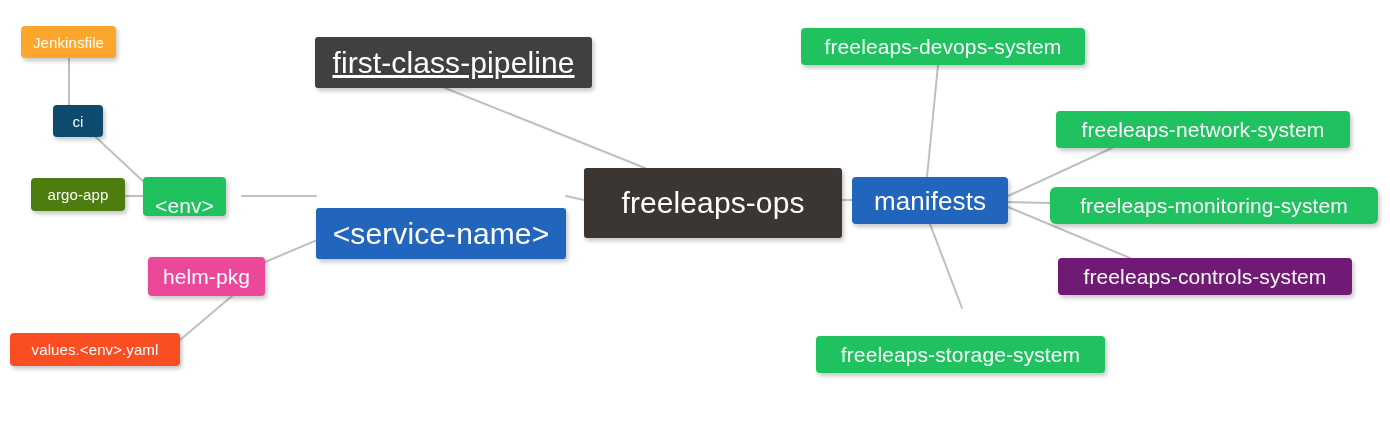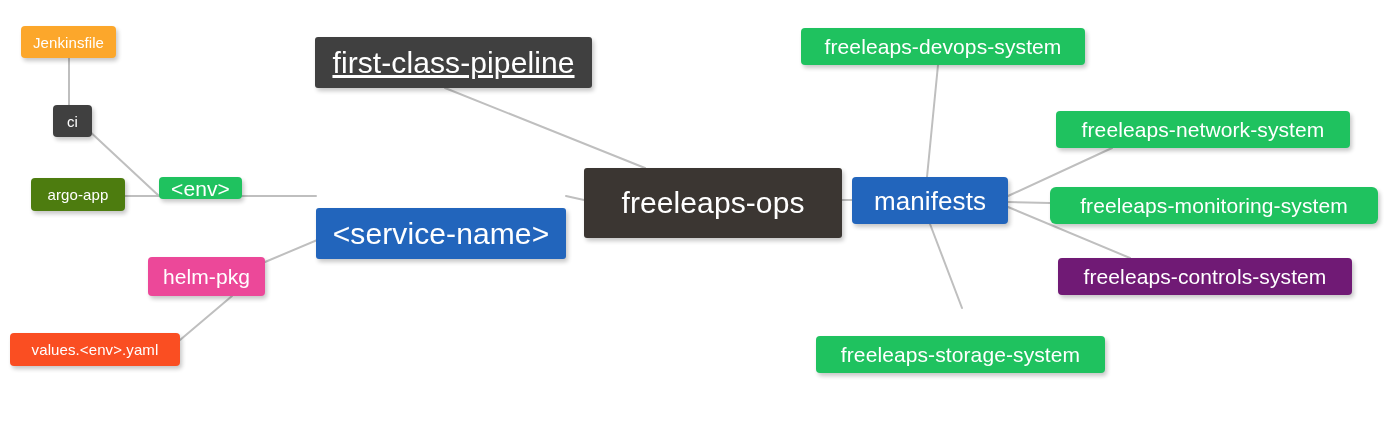--- a/index.html
+++ b/index.html
@@ -67,27 +67,27 @@
       <line x1="927" y1="177" x2="938" y2="65" stroke="#bfbfbf" stroke-width="2" stroke-linecap="round"></line>
       <line x1="1008" y1="196" x2="1112" y2="148" stroke="#bfbfbf" stroke-width="2" stroke-linecap="round"></line>
       <line x1="1008" y1="202" x2="1050" y2="203" stroke="#bfbfbf" stroke-width="2" stroke-linecap="round"></line>
       <line x1="1008" y1="207" x2="1130" y2="258" stroke="#bfbfbf" stroke-width="2" stroke-linecap="round"></line>
       <line x1="930" y1="224" x2="962" y2="308" stroke="#bfbfbf" stroke-width="2" stroke-linecap="round"></line>
     </svg>
   <div id="node-layer">
       <div class="node sm" style="left: 21px; top: 26px; width: 95px; height: 32px; background: rgb(252, 167, 43);">
         <span>Jenkinsfile</span>
       </div>
-      <div class="node sm" style="left: 53px; top: 105px; width: 39px; height: 32px; background: #404040;">
+      <div class="node sm" style="left: 53px; top: 105px; width: 50px; height: 32px; background: #0c4a6e;">
         <span>ci</span>
       </div>
       <div class="node sm" style="left: 31px; top: 178px; width: 94px; height: 33px; background: #4d7c0f;">
         <span>argo-app</span>
       </div>
-      <div class="node md" style="left: 159px; top: 177px; width: 83px; height: 22px; background: rgb(31, 194, 95); align-items: flex-end;">
+      <div class="node md" style="left: 143px; top: 177px; width: 83px; height: 39px; background: rgb(31, 194, 95); align-items: flex-end;">
         <span>&lt;env&gt;</span>
       </div>
       <div class="node md" style="left: 148px; top: 257px; width: 117px; height: 39px; background: #ec4899;">
         <span>helm-pkg</span>
       </div>
       <div class="node sm" style="left: 10px; top: 333px; width: 170px; height: 33px; background: rgb(250, 78, 34);">
         <span>values.&lt;env&gt;.yaml</span>
       </div>
       <div class="node xl" style="left: 315px; top: 37px; width: 277px; height: 51px; background: #404040; text-decoration: underline;">
         <span>first-class-pipeline</span>

